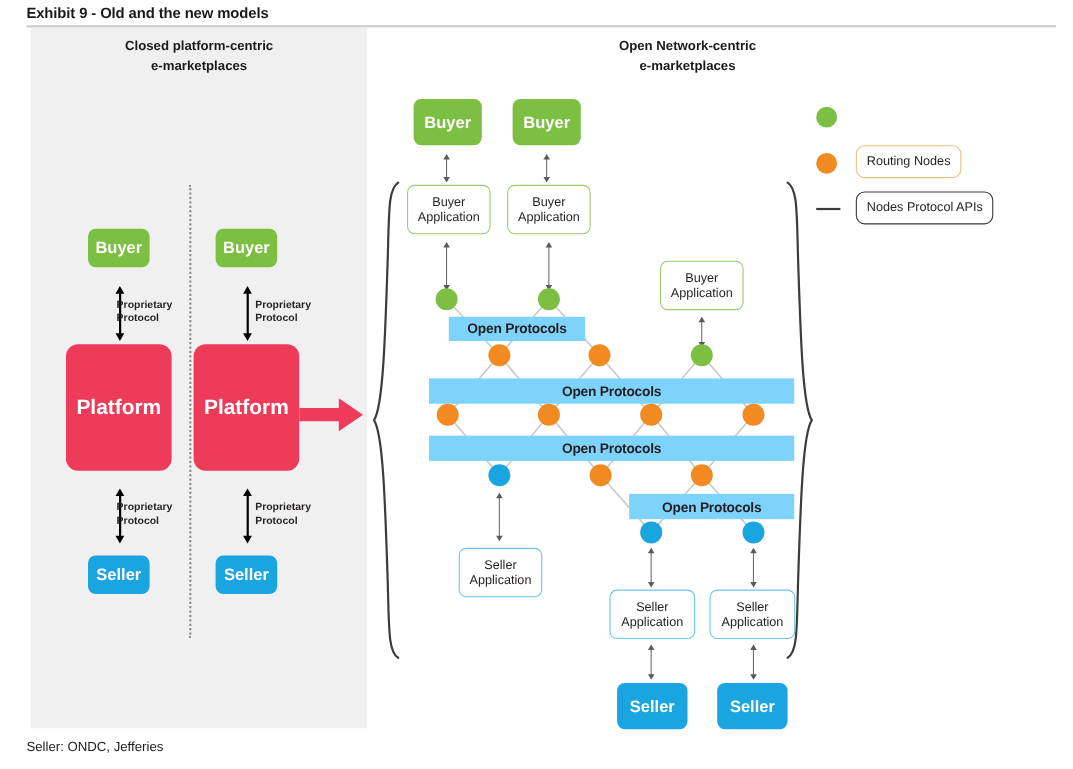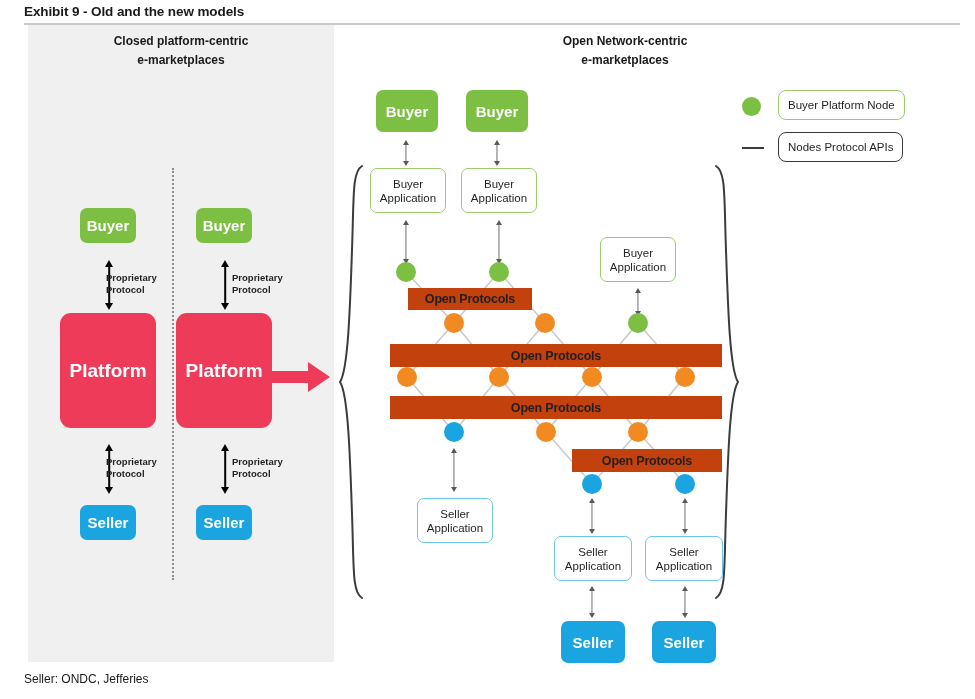--- a/index.html
+++ b/index.html
@@ -49,21 +49,21 @@
   .darrow .ah.dn{bottom:0;border-top:7px solid #000;}
   .darrow.thin .shaft{width:1.1px;background:#6f6f6f;}
   .darrow.thin .ah{border-left-width:3.2px;border-right-width:3.2px;}
   .darrow.thin .ah.up{border-bottom:5px solid #5a5a5a;}
   .darrow.thin .ah.dn{border-top:5px solid #5a5a5a;}
 
   
   #transition-arrow{position:absolute;left:272px;top:362px;width:58px;height:30px;}
 
   
-  .proto-bar{position:absolute;background:#c2410c;display:flex;align-items:center;
+  .proto-bar{position:absolute;background:#7dd3fc;display:flex;align-items:center;
              justify-content:center;font-size:12.5px;font-weight:bold;color:#231f20;
              letter-spacing:-0.2px;}
 
   
   .dot{position:absolute;border-radius:50%;}
   .dot.g{background:#7CBF43;}
   .dot.o{background:#F18A21;}
   .dot.b{background:#1BA5E0;}
 
   
@@ -288,21 +288,24 @@
   <div class="ah up"></div>
   <div class="ah dn"></div>
 </div>
 
 <div class="node solid-box blue-box" style="left:561px;top:621px;width:64px;height:42px;">Seller</div>
 <div class="node solid-box blue-box" style="left:652px;top:621px;width:64px;height:42px;">Seller</div>
 
 <div id="legend">
   <div class="legend-row">
     <span class="legend-swatch" style="background:#7CBF43;"></span>
-    <span class="legend-pill" style="border:1.4px solid #9ccb6b;">Buyer Platform Node</span>
+  </div>
+  <div class="legend-row">
+    <span class="legend-swatch" style="background:#F18A21;"></span>
+    <span class="legend-pill" style="border:1.4px solid #edc088;">Routing Nodes</span>
   </div>
   <div class="legend-row">
     <span class="legend-swatch line"></span>
     <span class="legend-pill" style="border:1.6px solid #3a3a3a;">Nodes Protocol APIs</span>
   </div>
 </div>
 
 <div id="source-note">Seller: ONDC, Jefferies</div>
 
 </body></html>

